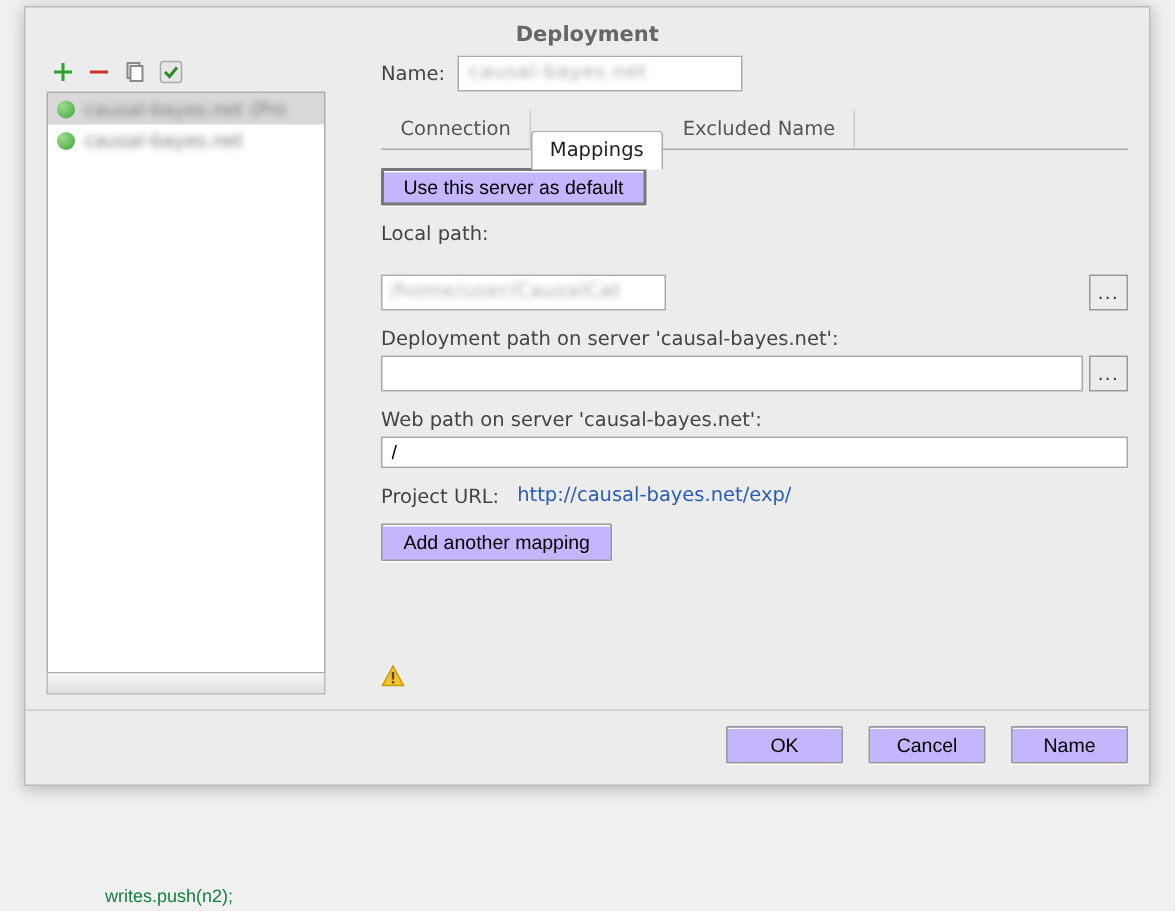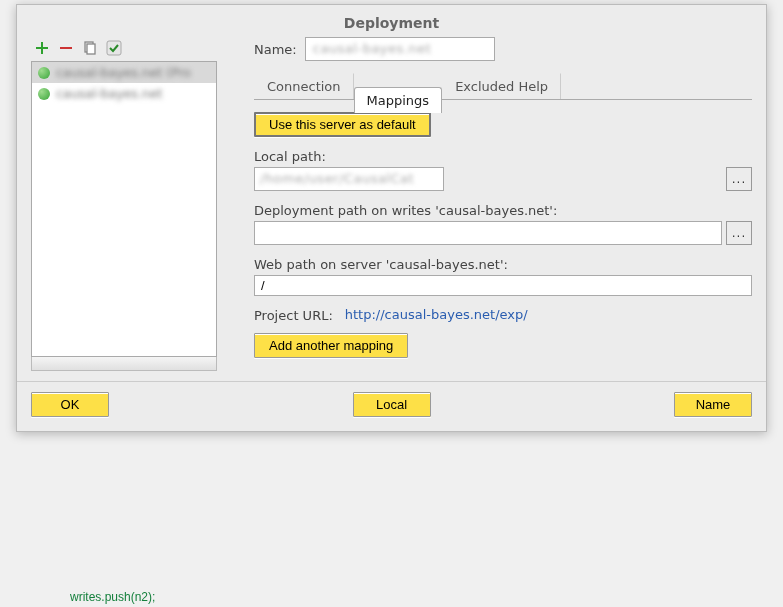--- a/index.html
+++ b/index.html
@@ -7,21 +7,21 @@
   body {
     font-family: "Segoe UI", "DejaVu Sans", Arial, sans-serif;
     font-size: 13px;
     color: #333;
     background: #f0f0f0;
     width: 783px; height: 607px;
     position: relative;
   }
   .dialog {
     position: absolute; left:16px; top:4px;
-    width: 751px; height: 428px;
+    width: 751px; height: 520px;
     background: #ececec;
     border: 1px solid #bbb;
     box-shadow: 0 2px 10px rgba(0,0,0,0.25);
     display: flex; flex-direction: column;
   }
   .dialog-title {
     text-align: center;
     font-weight: bold;
     color: #666;
     padding: 10px 0 6px 0;
@@ -101,21 +101,21 @@
     border-color:#aaa;
     border-top-left-radius:3px; border-top-right-radius:3px;
     top:14px;
     color:#222;
   }
   .tab:not(.active) {
     border-right:1px solid #ccc;
   }
   .tab:first-child { border-left:1px solid transparent; }
   .btn {
-    background:#fde047;
+    background:#c4b5fd;
     border:1px solid #999;
     box-shadow: inset 0 1px 0 #fff, 0 1px 0 #fff;
     padding:4px 14px;
     cursor:pointer;
     font-size:13px;
     border-radius:1px;
   }
   .btn-default {
     border:2px solid #777;
     padding:3px 13px;
@@ -140,21 +140,21 @@
   }
   .url-link { color:#2a5db0; cursor:pointer; }
   .warning-row {
     display:flex; gap:6px; align-items:center;
     margin-top:auto;
     color:#555;
     padding-top:8px;
   }
   .warn-icon svg { width:16px; height:16px; }
   .footer {
-    display:flex; justify-content:space-between; gap:6px;
+    display:flex; justify-content:flex-end; gap:17px;
     padding:10px 14px 14px 14px;
     border-top:1px solid #ccc;
     margin-top:4px;
   }
   .footer .btn { min-width:78px; }
   .scroll-stub {
     height:14px; background:linear-gradient(#f5f5f5,#e0e0e0);
     border:1px solid #bbb; border-top:none;
   }
   .code-bg {
@@ -215,43 +215,43 @@
         <span class="label">Name:</span>
         <div style="flex:1; position:relative;">
           <input type="text" style="">
           <span class="blurval" style="position:absolute; left:8px; top:4px; pointer-events:none;">causal-bayes.net</span>
         </div>
       </div>
 
       <div class="tabs">
         <div class="tab">Connection</div>
         <div class="tab active">Mappings</div>
-        <div class="tab">Excluded Help</div>
+        <div class="tab">Excluded Name</div>
       </div>
 
       <div class="form-area">
         <div>
           <button class="btn btn-default">Use this server as default</button>
         </div>
 
-        <div style="display:flex; flex-direction:column; gap:3px;">
+        <div style="display:flex; flex-direction:column; gap:19px;">
           <span class="field-label">Local path:</span>
           <div class="input-row">
             <div style="flex:1; position:relative;">
               <input type="text" style="">
               <span class="blurval" style="position:absolute; left:6px; top:4px; pointer-events:none;">/home/user/CausalCat</span>
             </div>
             <div class="browse-btn">
               <span>...</span>
             </div>
           </div>
         </div>
 
         <div style="display:flex; flex-direction:column; gap:3px;">
-          <span class="field-label">Deployment path on writes 'causal-bayes.net':</span>
+          <span class="field-label">Deployment path on server 'causal-bayes.net':</span>
           <div class="input-row">
             <input type="text" value="" style="">
             <div class="browse-btn">
               <span>...</span>
             </div>
           </div>
         </div>
 
         <div style="display:flex; flex-direction:column; gap:3px;">
           <span class="field-label">Web path on server 'causal-bayes.net':</span>
@@ -275,18 +275,18 @@
                 <rect x="7.2" y="11" width="1.6" height="1.6" fill="#5a4a00"></rect>
               </svg>
           </span>
         </div>
       </div>
     </div>
   </div>
 
   <div class="footer">
     <button class="btn">OK</button>
-    <button class="btn">Local</button>
+    <button class="btn">Cancel</button>
     <button class="btn">Name</button>
   </div>
 </div>
 
 <div class="code-bg">writes.push(n2);</div>
 
 </body></html>

